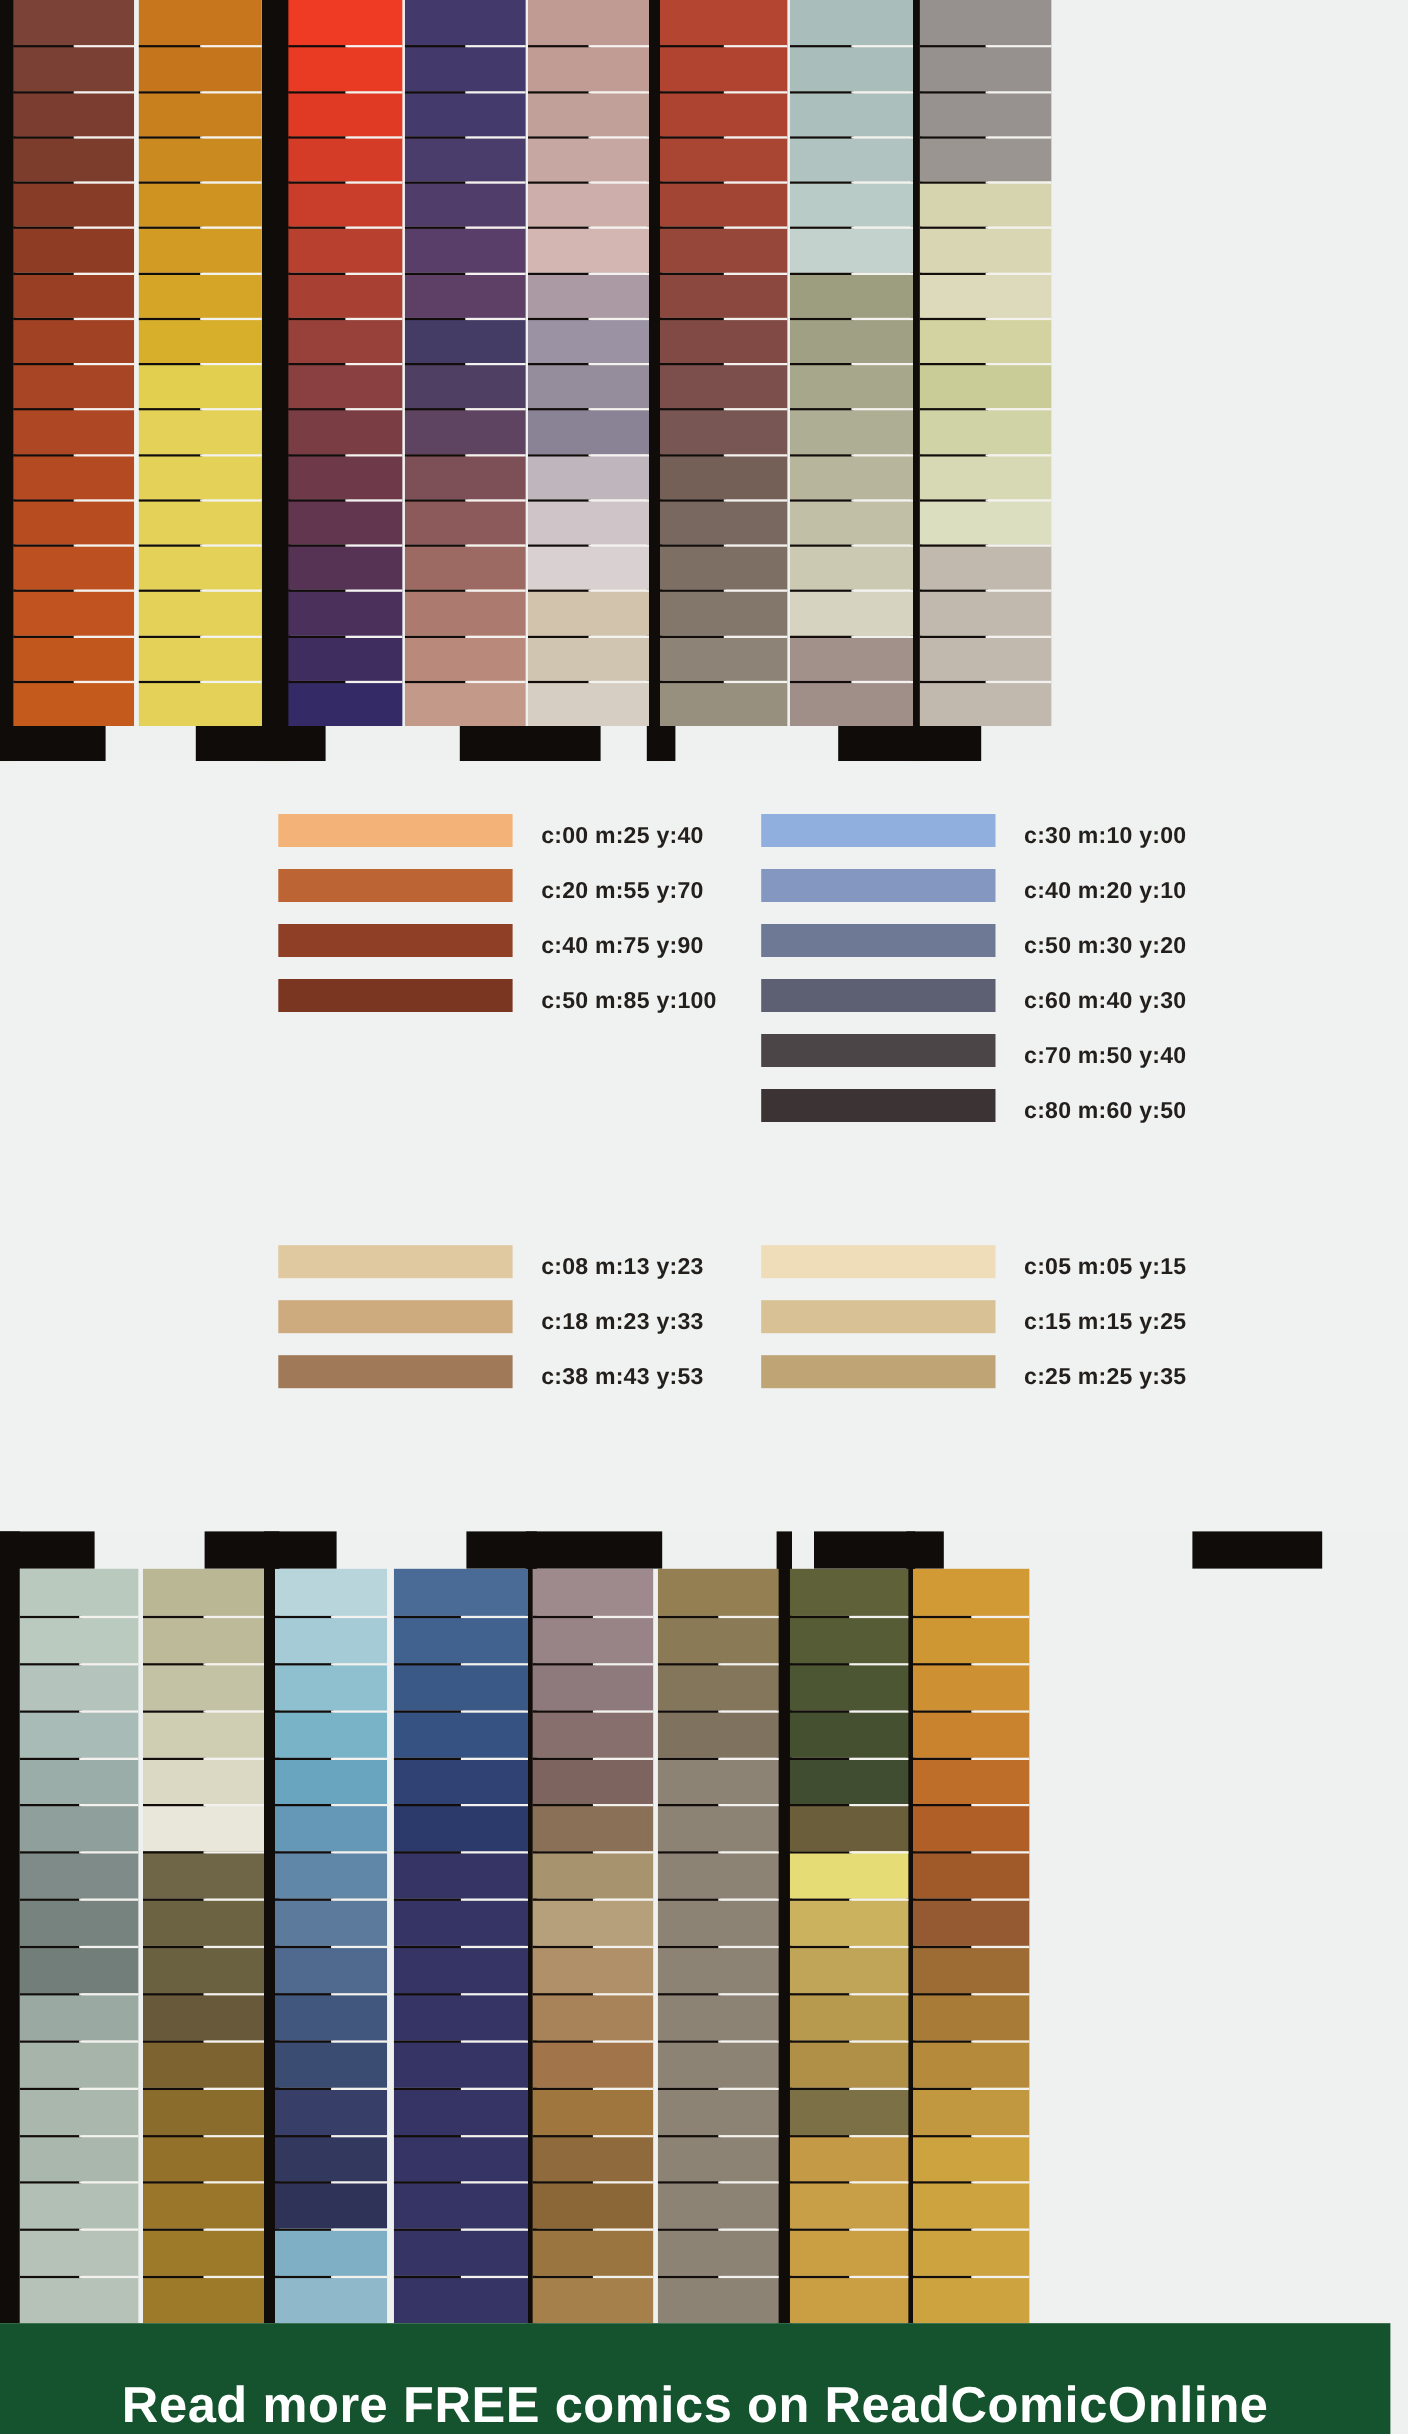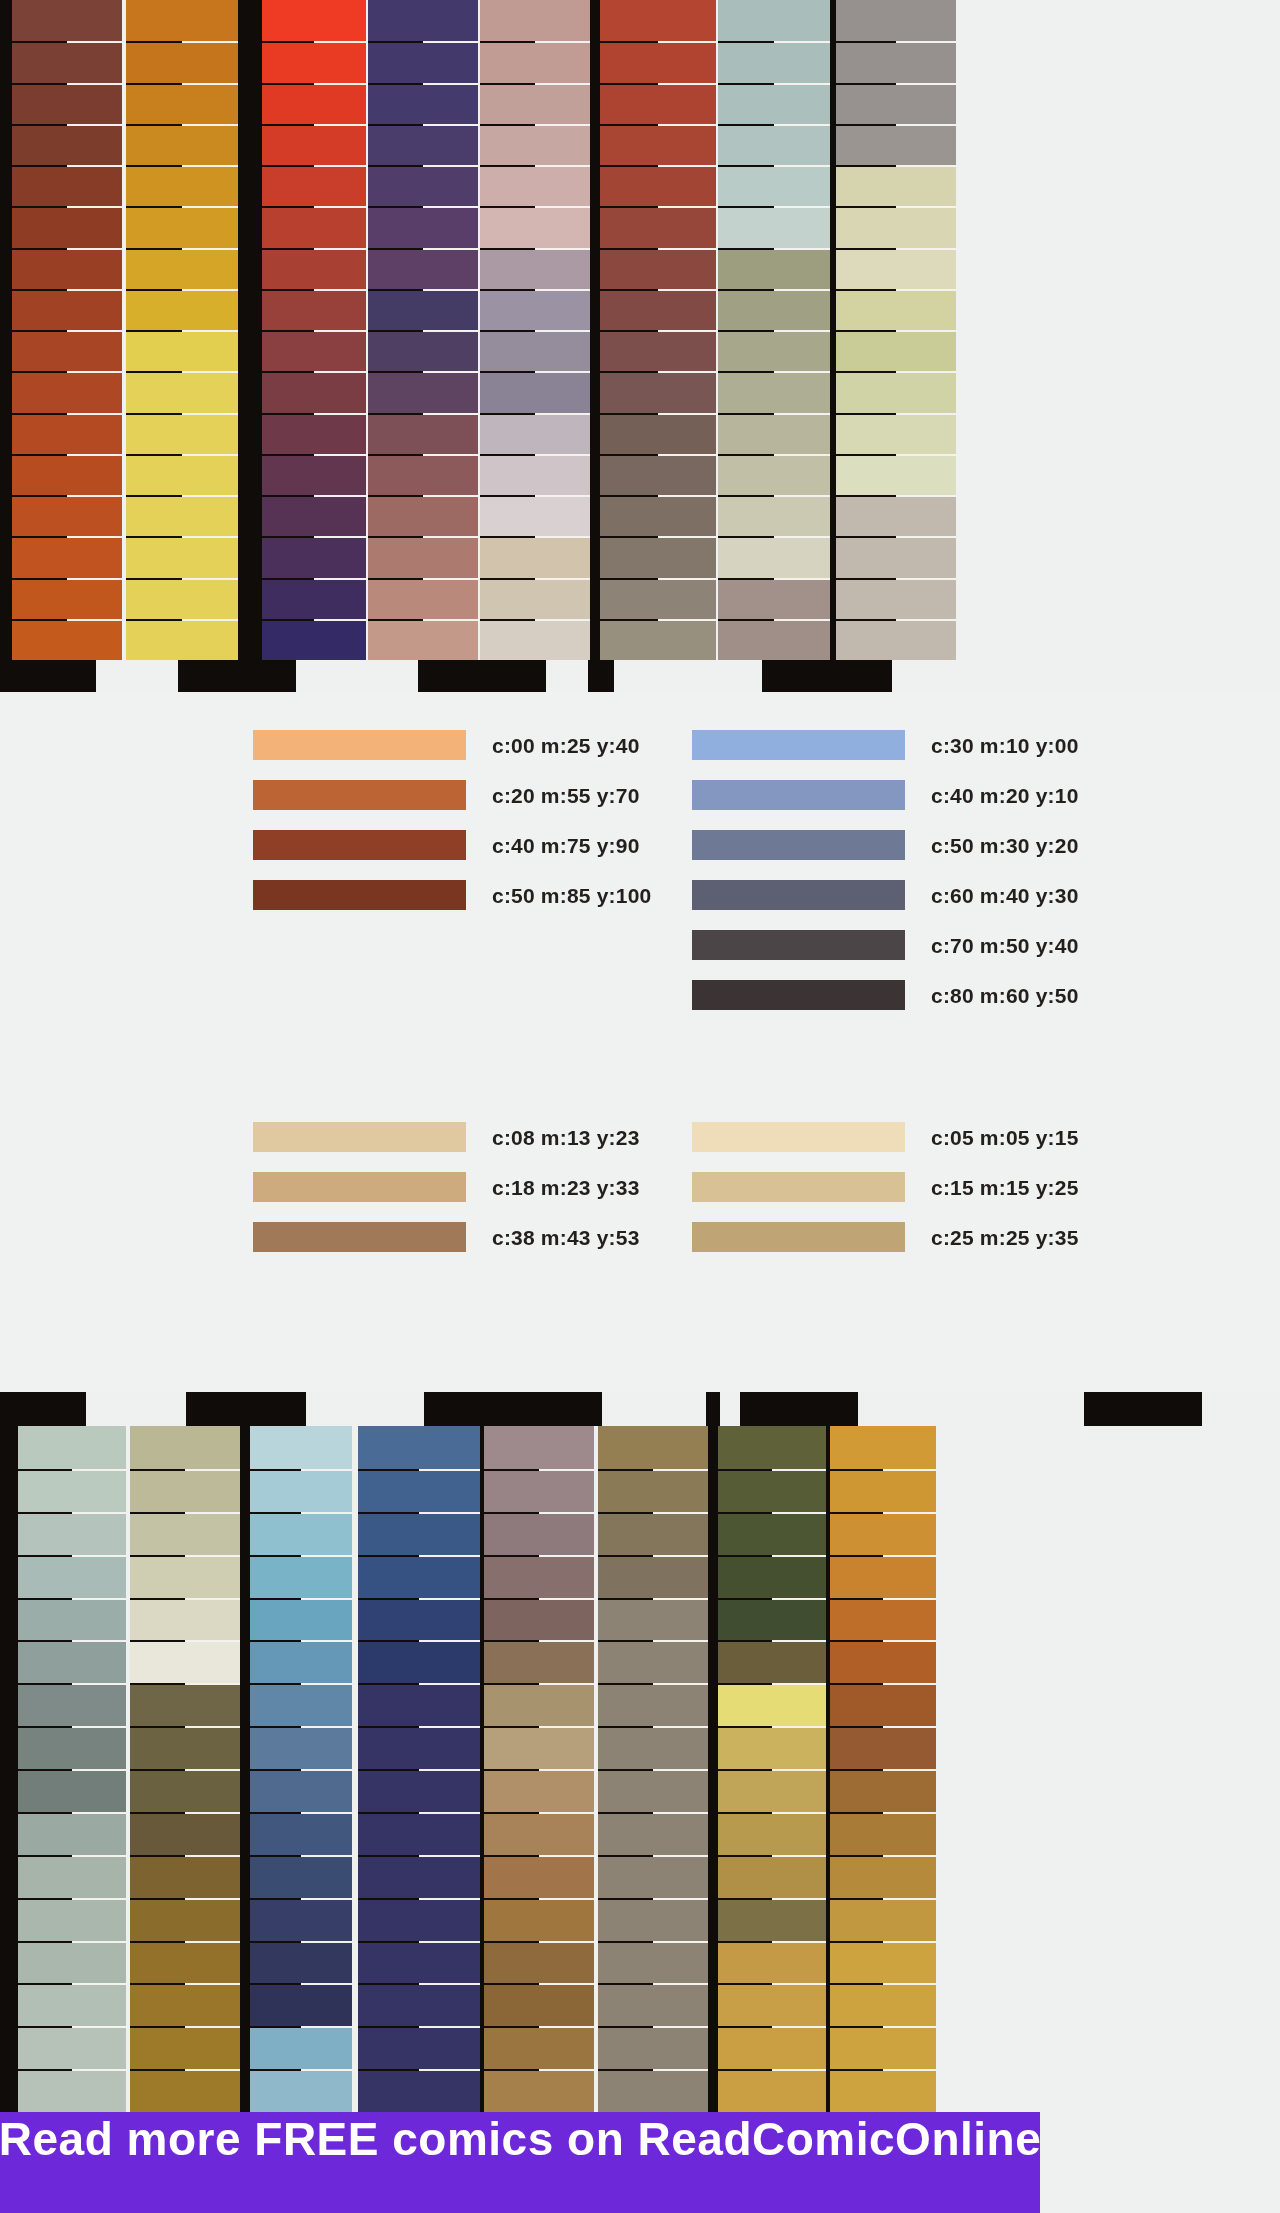--- a/index.html
+++ b/index.html
@@ -20,30 +20,30 @@
   .step::before{content:"";position:absolute;left:0;top:0;width:52%;height:2px;background:#120d0a;}
   .step::after{content:"";position:absolute;right:0;top:0;width:50%;height:2px;background:#f4f2ee;}
   .step.notick::before,.step.notick::after{display:none;}
 
   .blackbar{position:absolute;background:#100c0a;}
   .tab{position:absolute;background:#100c0a;}
 
   
   .legend{position:absolute;left:0;width:1280px;background:#f0f2f1;}
   .legend-group{position:absolute;display:flex;flex-direction:column;}
-  .legend-row{display:flex;align-items:center;}
+  .legend-row{display:flex;align-items:flex-end;}
   .legend-chip{width:213px;flex:0 0 213px;}
   .legend-label{
     margin-left:26px;font-size:21px;font-weight:bold;color:#231f1c;
     letter-spacing:.2px;white-space:nowrap;line-height:1;
   }
 
   
-  .footer{position:absolute;left:0;bottom:0;width:1040px;height:101px;background:#6d28d9;
-          display:flex;align-items:flex-start;justify-content:center;}
+  .footer{position:absolute;left:0;bottom:0;width:1264px;height:101px;background:#14532d;
+          display:flex;align-items:flex-end;justify-content:center;}
   .footer-text{
     color:#fff;font-size:46px;font-weight:bold;letter-spacing:.5px;
     font-family:"Liberation Sans", sans-serif;white-space:nowrap;
   }
 </style>
 </head>
 <body>
 
 <div class="page">
 

